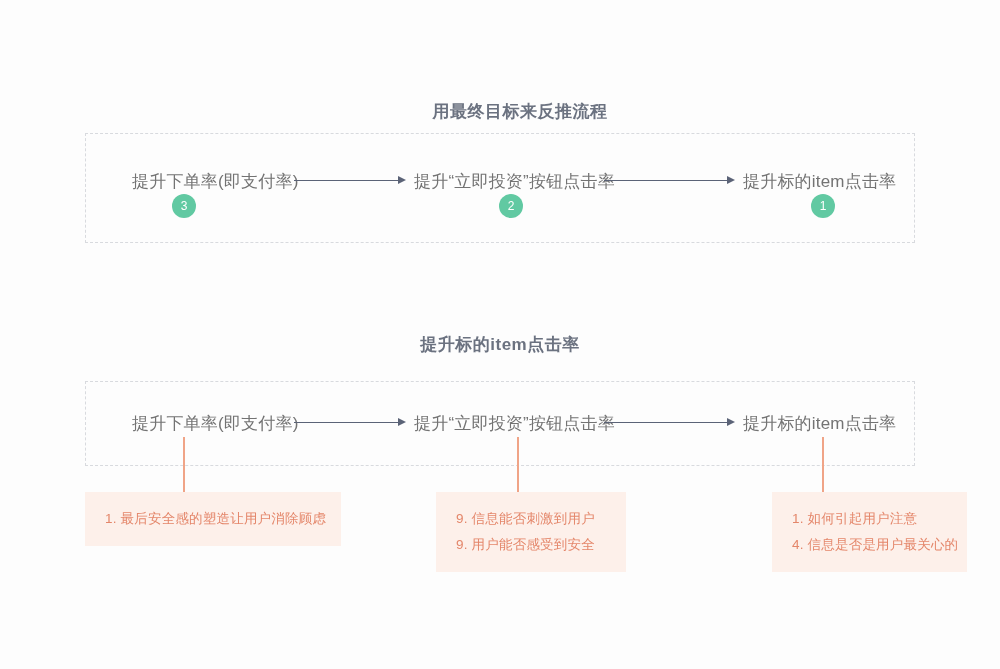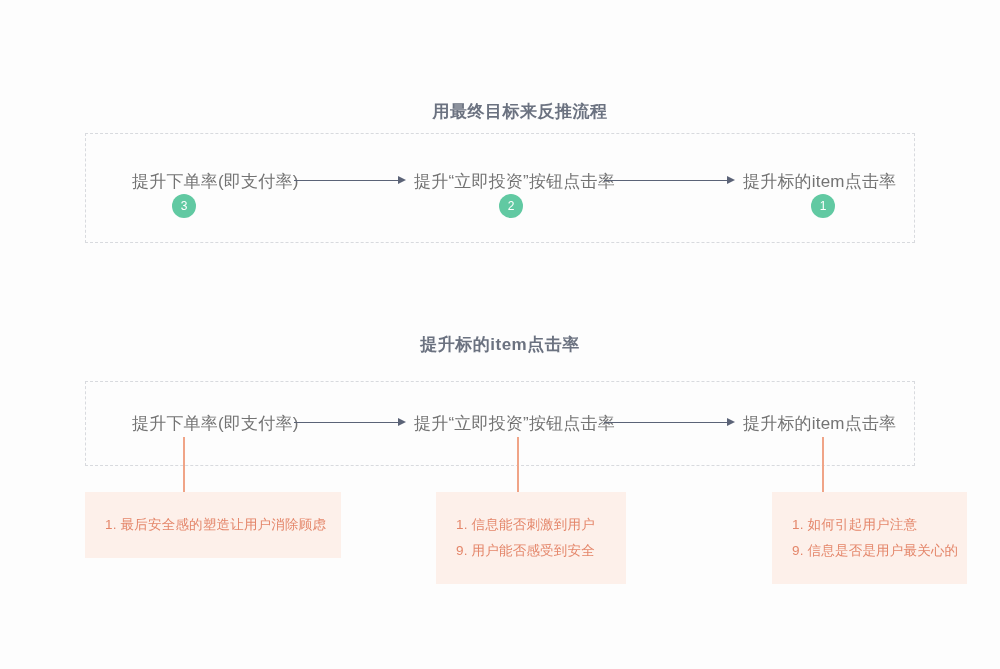--- a/index.html
+++ b/index.html
@@ -121,21 +121,21 @@
     background: #f0a487;
   }
   #connector-0 { left: 183px; top: 437px; height: 56px; }
   #connector-1 { left: 517px; top: 437px; height: 56px; }
   #connector-2 { left: 822px; top: 437px; height: 56px; }
 
   
   .cond-box {
     position: absolute;
     background: #fdf0ea;
-    padding: 20px 20px;
+    padding: 14px 20px;
     box-sizing: border-box;
   }
   .cond-line {
     font-size: 13.5px;
     color: #e4866a;
     line-height: 26px;
     white-space: nowrap;
     letter-spacing: 0.2px;
   }
   #cond-box-0 { left: 85px;  top: 492px; width: 256px; }
@@ -199,22 +199,22 @@
 
   <div class="connector" id="connector-0"></div>
   <div class="connector" id="connector-1"></div>
   <div class="connector" id="connector-2"></div>
 
   <div class="cond-box" id="cond-box-0">
     <div class="cond-line">1. 最后安全感的塑造让用户消除顾虑</div>
   </div>
 
   <div class="cond-box" id="cond-box-1">
-    <div class="cond-line">1. 信息能否刺激到用户</div>
+    <div class="cond-line">9. 信息能否刺激到用户</div>
     <div class="cond-line">9. 用户能否感受到安全</div>
   </div>
 
   <div class="cond-box" id="cond-box-2">
     <div class="cond-line">1. 如何引起用户注意</div>
-    <div class="cond-line">9. 信息是否是用户最关心的</div>
+    <div class="cond-line">4. 信息是否是用户最关心的</div>
   </div>
 
 </div>
 
 </body></html>

